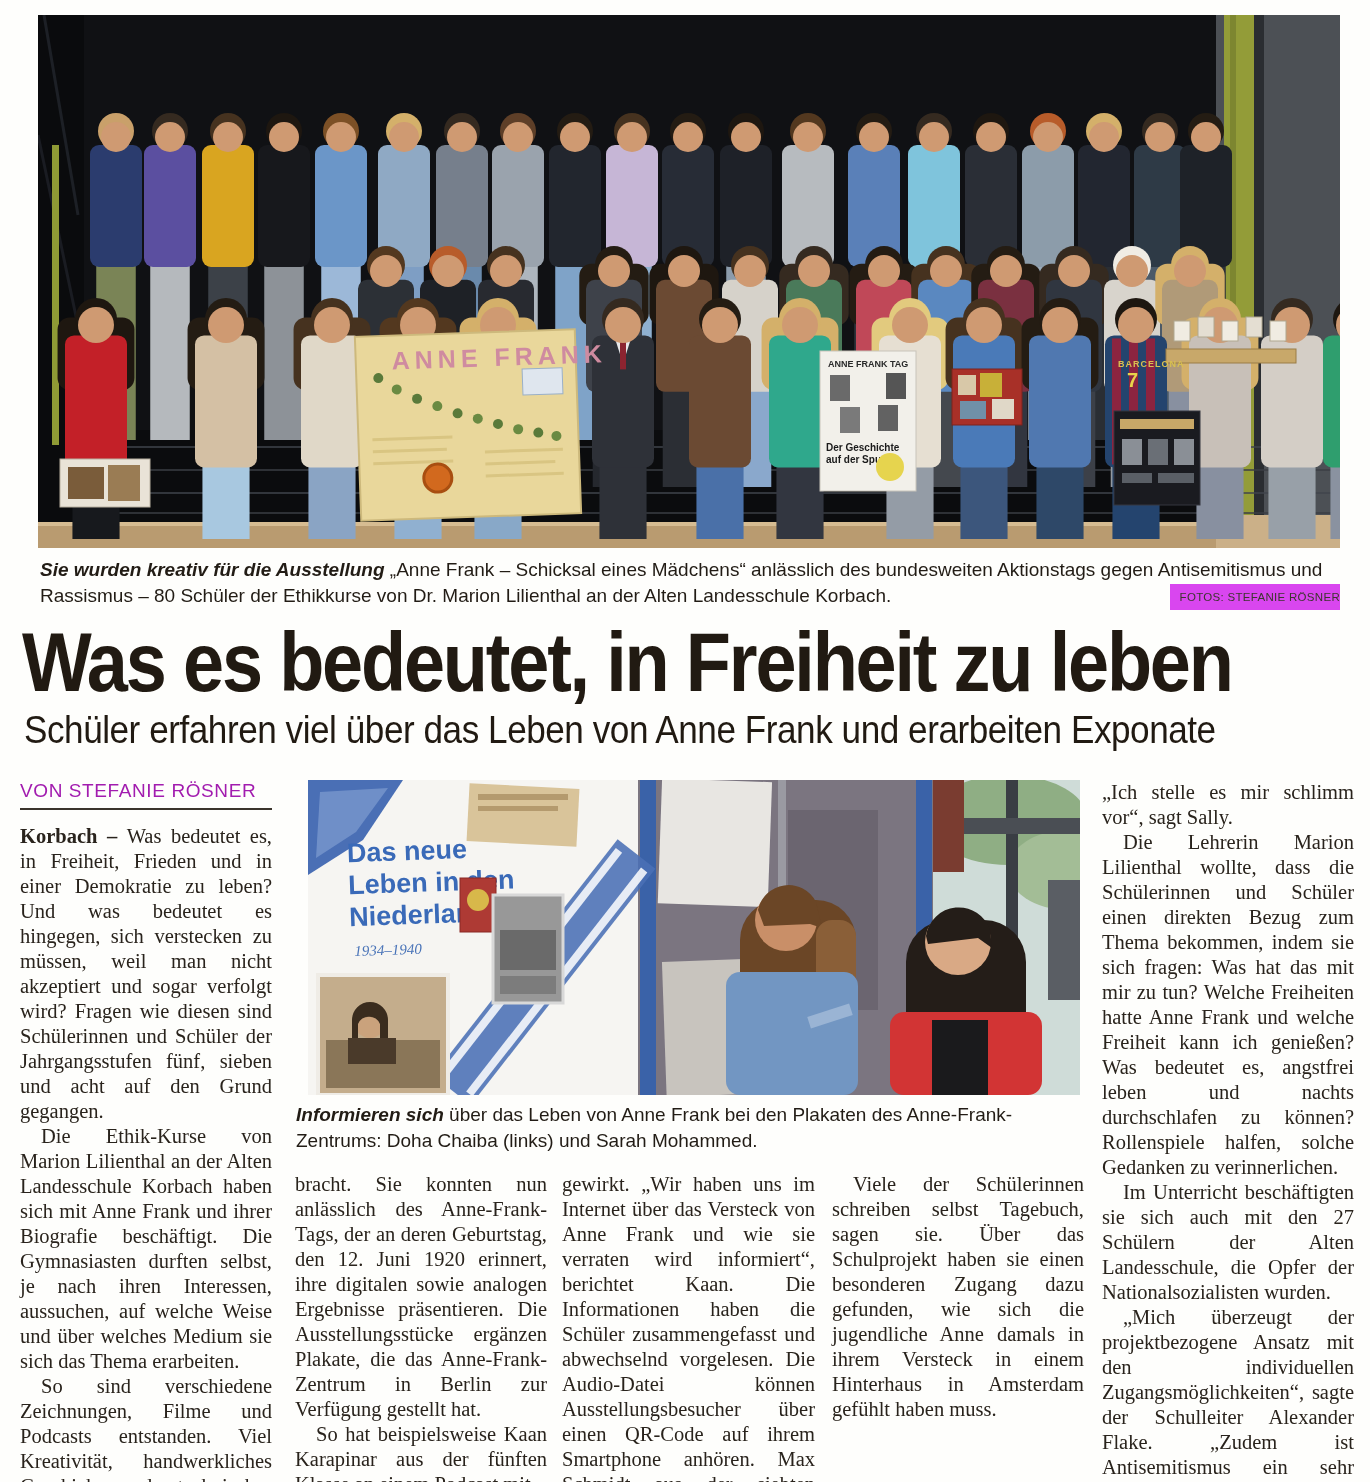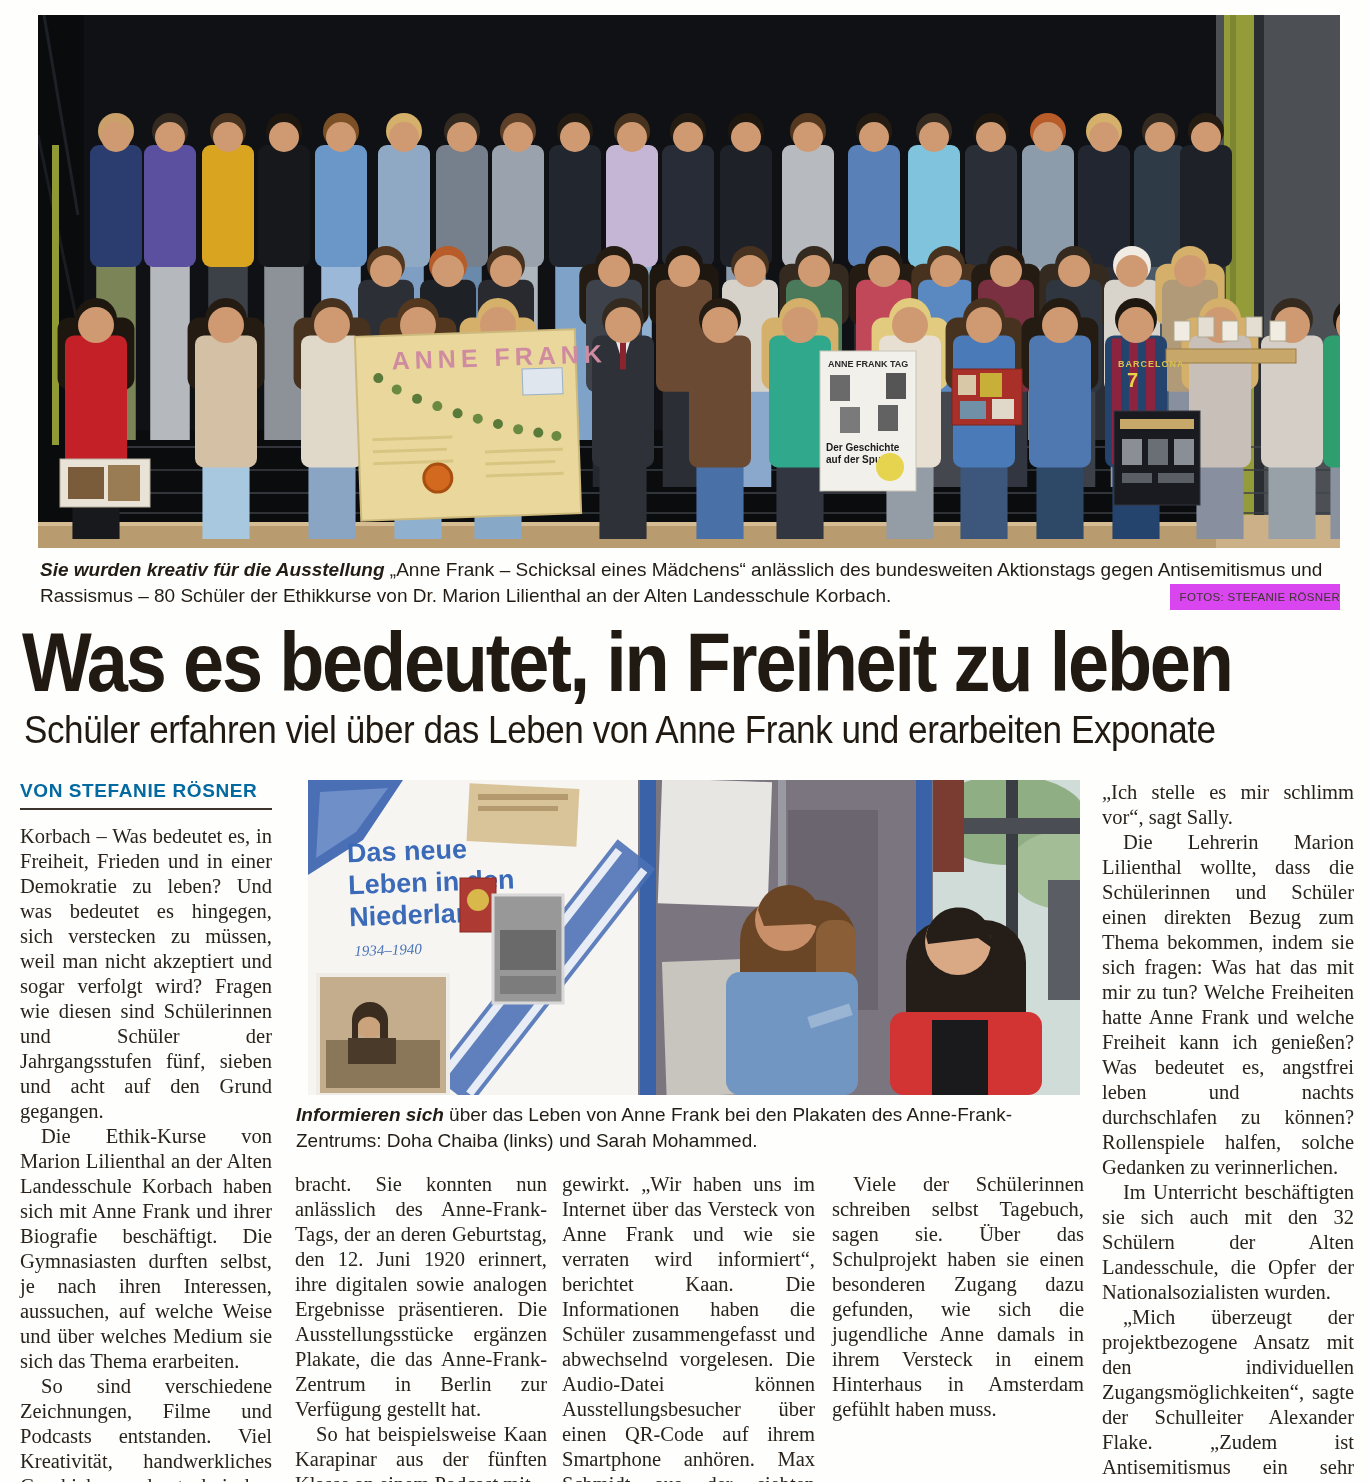--- a/index.html
+++ b/index.html
@@ -19,27 +19,27 @@
   .headline{position:absolute;left:22px;top:614px;width:1600px;white-space:nowrap;
             font-family:"Liberation Sans",sans-serif;font-weight:700;font-size:84px;
             letter-spacing:-2.5px;color:#211a12;transform:scaleX(.88);transform-origin:0 0;}
   .subheadline{position:absolute;left:24px;top:708px;width:1560px;white-space:nowrap;
             font-family:"Liberation Sans",sans-serif;font-weight:400;font-size:39px;
             letter-spacing:-.5px;color:#211a12;transform:scaleX(.90);transform-origin:0 0;}
 
   
   .article{position:absolute;left:20px;top:778px;width:1340px;height:704px;}
   .byline{position:absolute;left:0;top:2px;font-family:"Liberation Sans",sans-serif;
-          font-weight:700;font-size:19px;letter-spacing:.6px;color:#0369a1;}
+          font-weight:400;font-size:19px;letter-spacing:.6px;color:#a21caf;}
   .byline-rule{position:absolute;left:0;top:30px;width:252px;height:2px;background:#3a342c;}
   .col{position:absolute;width:252px;font-size:20.5px;line-height:25px;text-align:justify;
        color:#29231c;}
   .col p{margin:0;}
   .col p.indent{text-indent:21px;}
-  .lead-in{font-weight:400;}
+  .lead-in{font-weight:700;}
 </style>
 </head>
 <body>
 
 <div class="page">
 
   <div class="photo-box" style="left:38px;top:15px;width:1302px;height:533px;">
     <svg viewBox="0 0 1302 533" preserveAspectRatio="none">
       <g>
         <rect width="1302" height="533" fill="#101114"></rect>
@@ -462,17 +462,17 @@
       </div>
     <div class="col" style="left:542px;top:394px;width:253px;">
         <p>gewirkt. „Wir haben uns im Internet über das Versteck von Anne Frank und wie sie verraten wird informiert“, berichtet Kaan. Die Informationen haben die Schüler zusammengefasst und abwechselnd vorgelesen. Die Audio-Datei können Ausstellungsbesucher über einen QR-Code auf ihrem Smartphone anhören. Max Schmidt aus der siebten Klasse hat gemein-</p>
       </div>
     <div class="col" style="left:812px;top:394px;width:252px;">
         <p class="indent">Viele der Schülerinnen schreiben selbst Tagebuch, sagen sie. Über das Schulprojekt haben sie einen besonderen Zugang dazu gefunden, wie sich die jugendliche Anne damals in ihrem Versteck in einem Hinterhaus in Amsterdam gefühlt haben muss.</p>
       </div>
     <div class="col" style="left:1082px;top:2px;width:252px;">
         <p>„Ich stelle es mir schlimm vor“, sagt Sally.</p>
         <p class="indent">Die Lehrerin Marion Lilienthal wollte, dass die Schülerinnen und Schüler einen direkten Bezug zum Thema bekommen, indem sie sich fragen: Was hat das mit mir zu tun? Welche Freiheiten hatte Anne Frank und welche Freiheit kann ich genießen? Was bedeutet es, angstfrei leben und nachts durchschlafen zu können? Rollenspiele halfen, solche Gedanken zu verinnerlichen.</p>
-        <p class="indent">Im Unterricht beschäftigten sie sich auch mit den 32 Schülern der Alten Landesschule, die Opfer der Nationalsozialisten wurden.</p>
+        <p class="indent">Im Unterricht beschäftigten sie sich auch mit den 27 Schülern der Alten Landesschule, die Opfer der Nationalsozialisten wurden.</p>
         <p class="indent">„Mich überzeugt der projektbezogene Ansatz mit den individuellen Zugangsmöglichkeiten“, sagte der Schulleiter Alexander Flake. „Zudem ist Antisemitismus ein sehr wichtiges Thema, und der Bedarf, sich damit auseinanderzusetzen, ist aktuell sehr groß.“</p>
       </div>
   </div>
 </div>
 
 </body></html>

